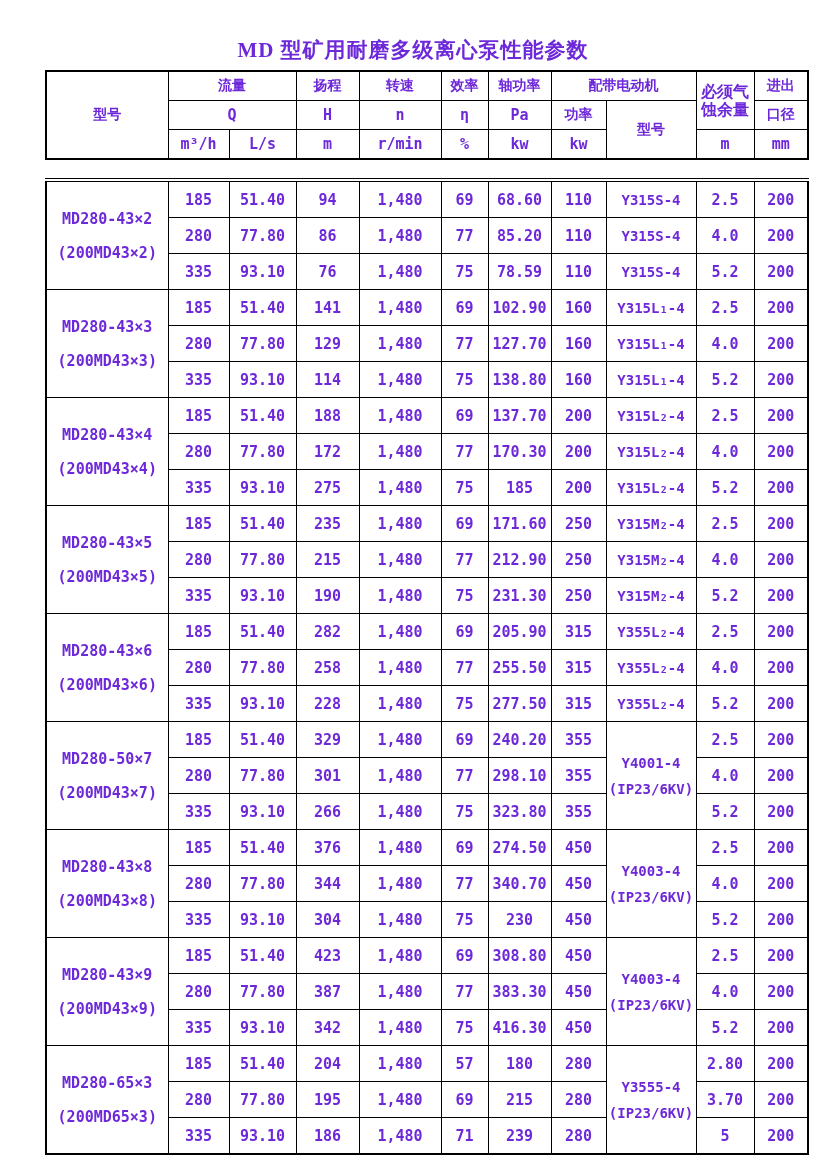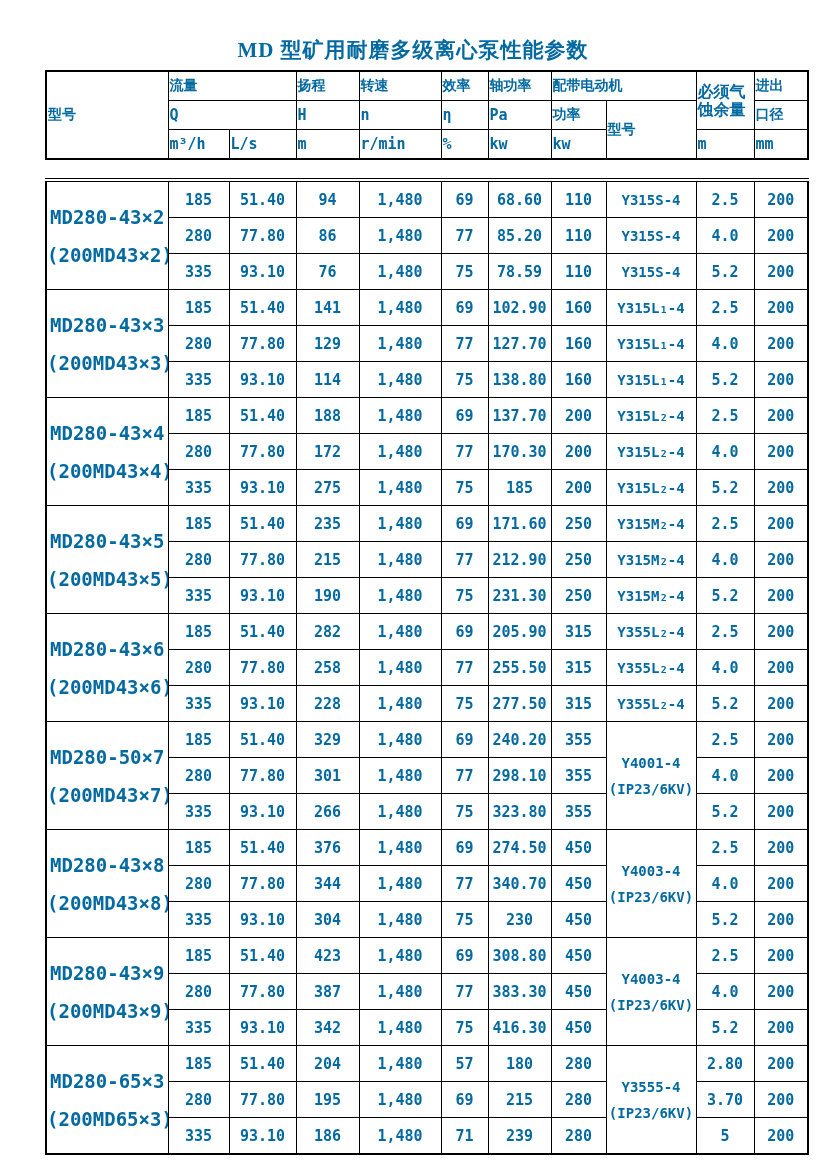--- a/index.html
+++ b/index.html
@@ -6,21 +6,21 @@
     margin: 0;
     padding: 0;
     background: #ffffff;
   }
   .page {
     position: relative;
     width: 826px;
     height: 1165px;
     background: #ffffff;
     font-family: "DejaVu Sans Mono", monospace;
-    color: #0369a1;
+    color: #6d28d9;
     text-decoration: underline;
   }
   .title {
     position: absolute;
     top: 36px;
     left: 0;
     width: 100%;
     text-align: center;
     font-family: "Liberation Serif", serif;
     font-weight: bold;
@@ -33,21 +33,21 @@
     width: 762px;
     border-collapse: collapse;
     table-layout: fixed;
   }
   .header-tbl {
     top: 70px;
     border: 2px solid #000;
   }
   .header-tbl td {
     border: 1px solid #000;
-    text-align: left;
+    text-align: center;
     vertical-align: middle;
     font-weight: bold;
     font-size: 15px;
     height: 26px;
     padding: 1px;
     overflow: hidden;
   }
   .header-tbl td.cjk { font-size: 14px; font-family: "DejaVu Sans", sans-serif; font-weight: bold; }
   .header-tbl td.sym { font-size: 15px; }
   .npsh-line { line-height: 18px; font-size: 16px; font-family: "DejaVu Sans", sans-serif; font-weight: bold; }
@@ -60,21 +60,21 @@
     border: 1px solid #000;
     text-align: center;
     vertical-align: middle;
     font-weight: bold;
     font-size: 15px;
     height: 35px;
     padding: 0;
     overflow: hidden;
   }
   .body-tbl td.model-cell {
-    font-size: 19px;
+    font-size: 15px;
     letter-spacing: 0px;
     margin-top: 8px;
   }
   .model-line1 { margin-bottom: 16px; }
   .motor-line1 { margin-bottom: 10px; }
   .body-tbl td.motor-cell { font-size: 14px; }
 </style>
 </head>
 <body>
 

